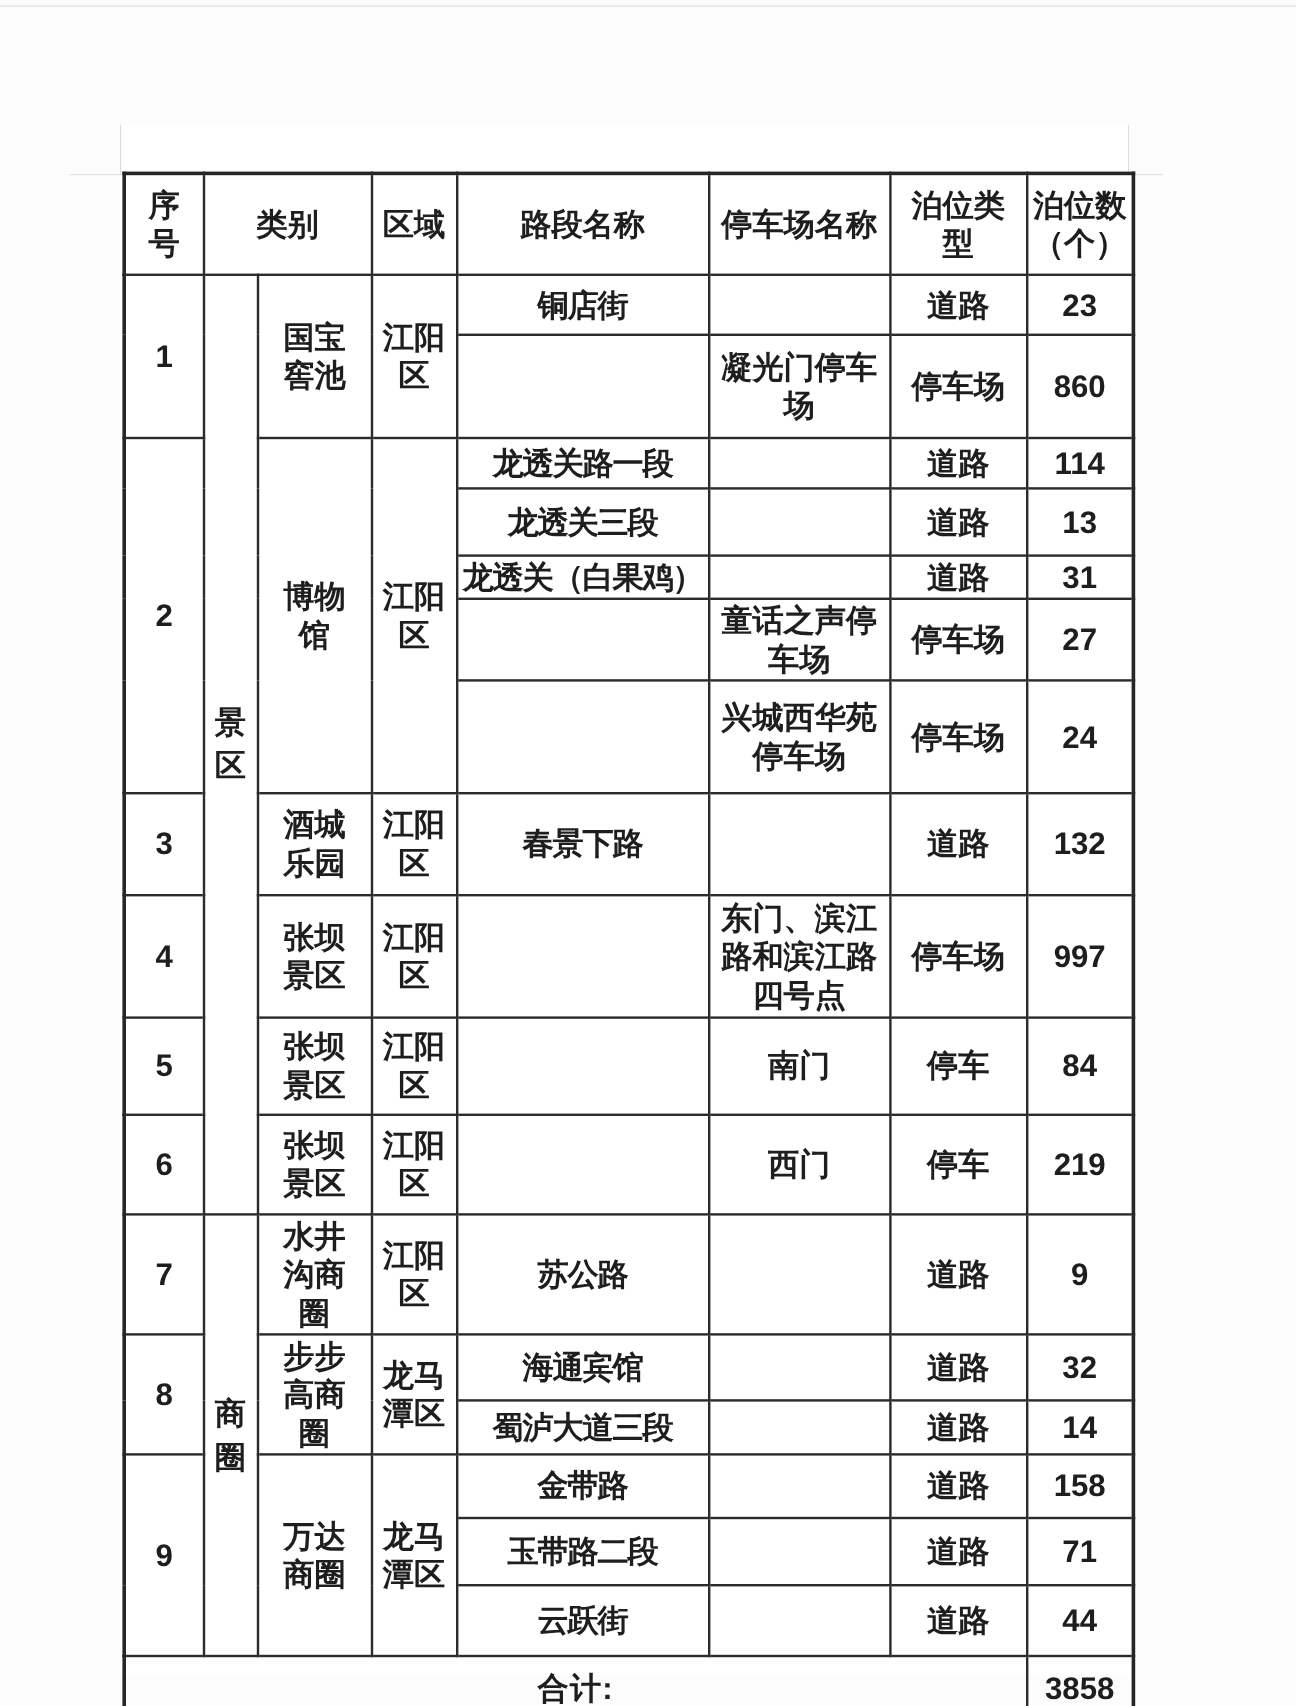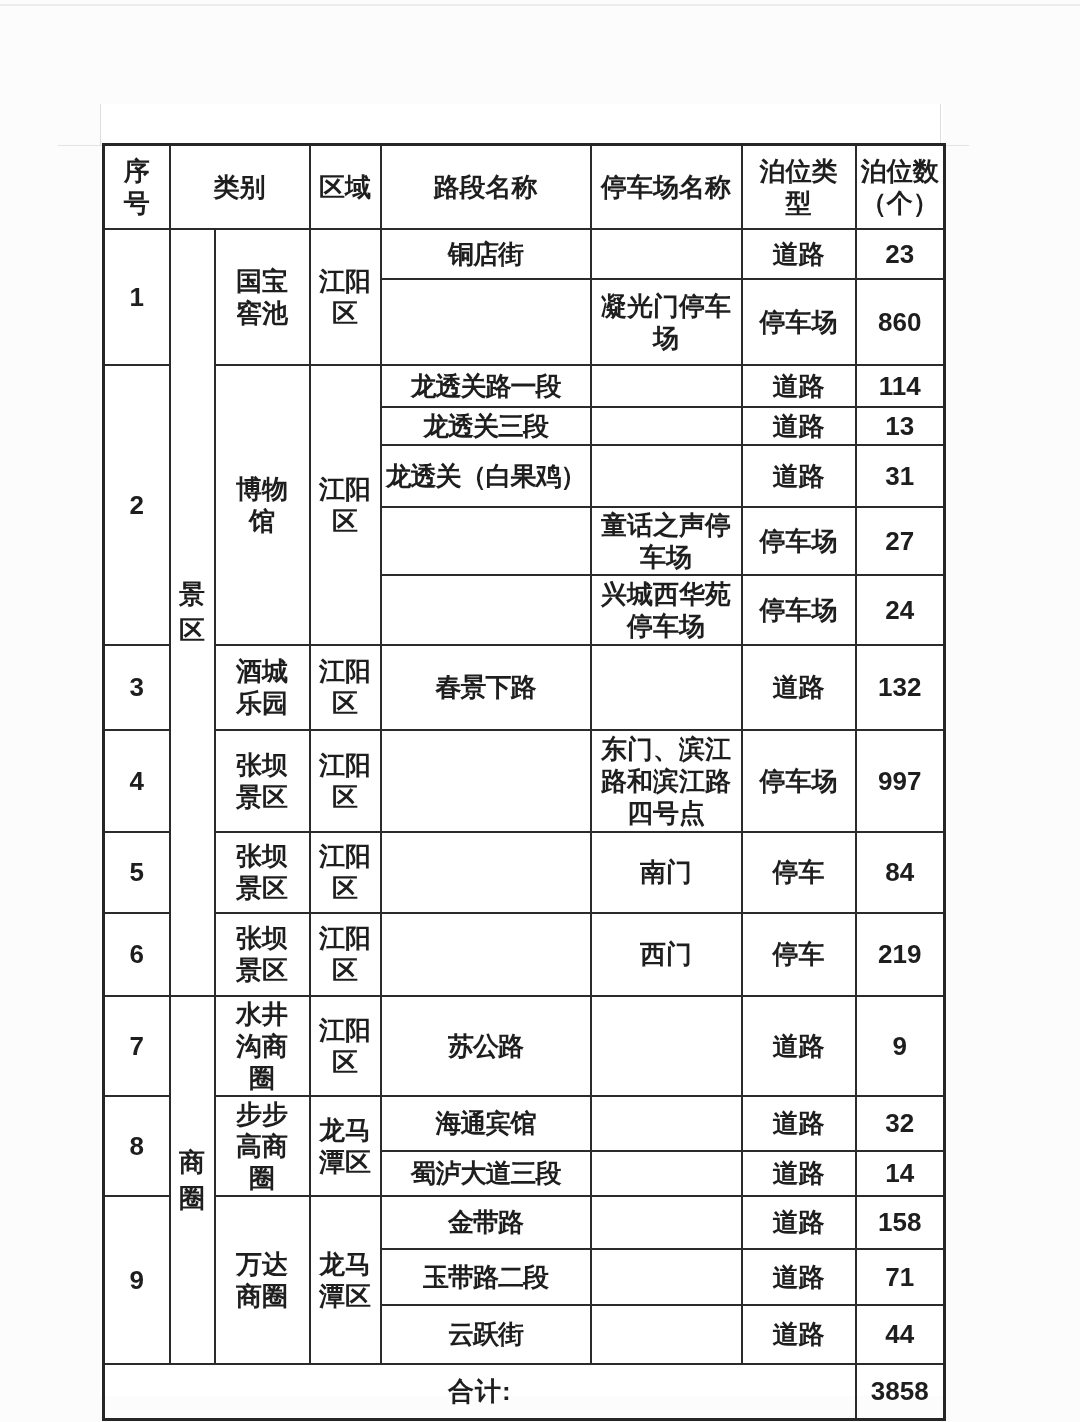--- a/index.html
+++ b/index.html
@@ -112,40 +112,40 @@
       <td rowspan="5">2</td>
       <td rowspan="5">博物
 馆</td>
       <td rowspan="5">江阳
 区</td>
       <td class="road-cell">龙透关路一段</td>
       <td></td>
       <td>道路</td>
       <td>114</td>
     </tr>
-    <tr style="height:38px">
+    <tr style="height:56px">
       <td class="road-cell">龙透关三段</td>
       <td></td>
       <td>道路</td>
       <td>13</td>
     </tr>
-    <tr style="height:62px">
+    <tr style="height:36px">
       <td class="road-cell">龙透关（白果鸡）</td>
       <td></td>
       <td>道路</td>
       <td>31</td>
     </tr>
     <tr style="height:63px">
       <td class="road-cell"></td>
       <td>童话之声停
 车场</td>
       <td>停车场</td>
       <td>27</td>
     </tr>
-    <tr style="height:70px">
+    <tr style="height:94px">
       <td class="road-cell"></td>
       <td>兴城西华苑
 停车场</td>
       <td>停车场</td>
       <td>24</td>
     </tr>
 
     <tr style="height:85px">
       <td>3</td>
       <td>酒城

